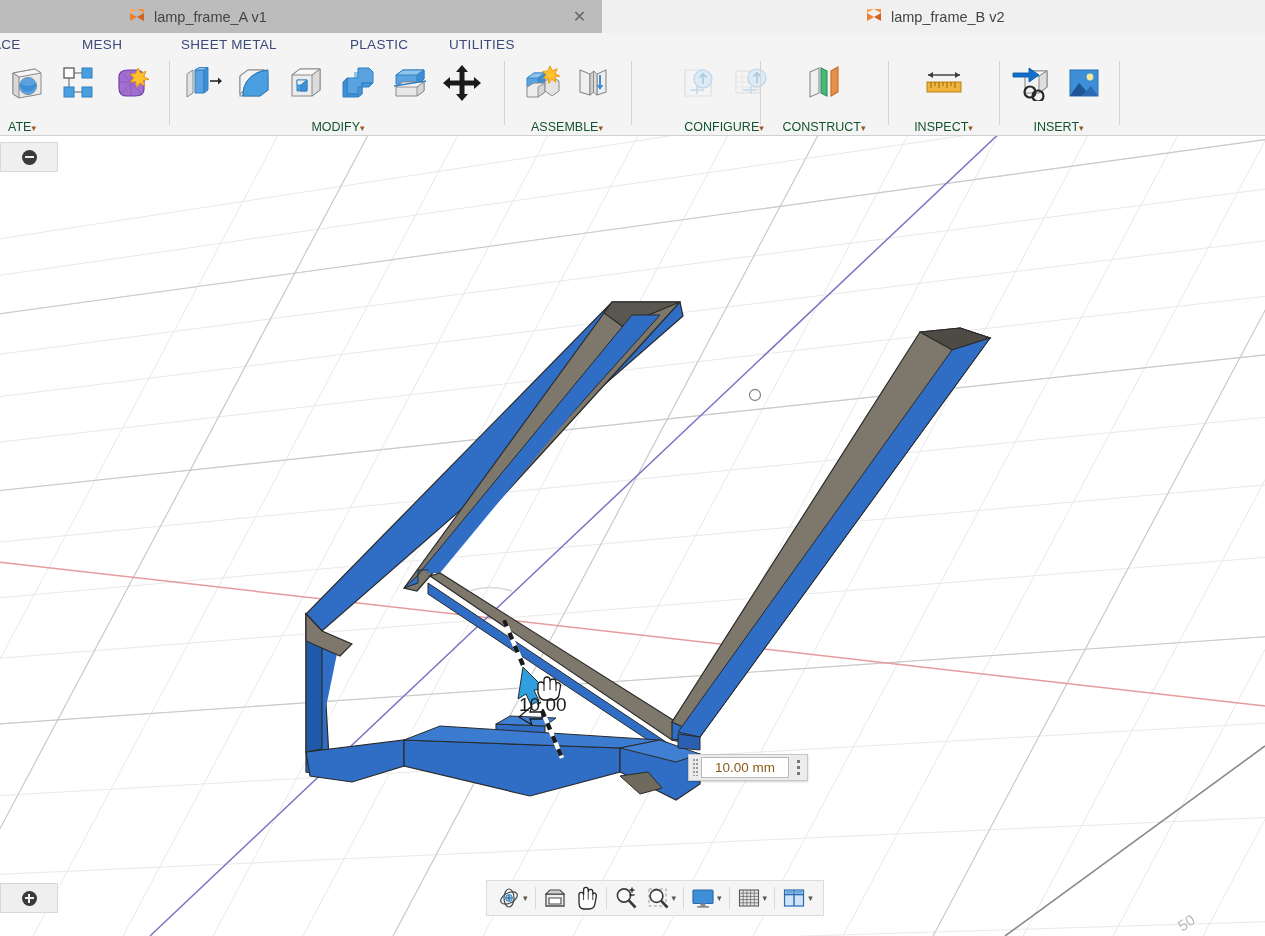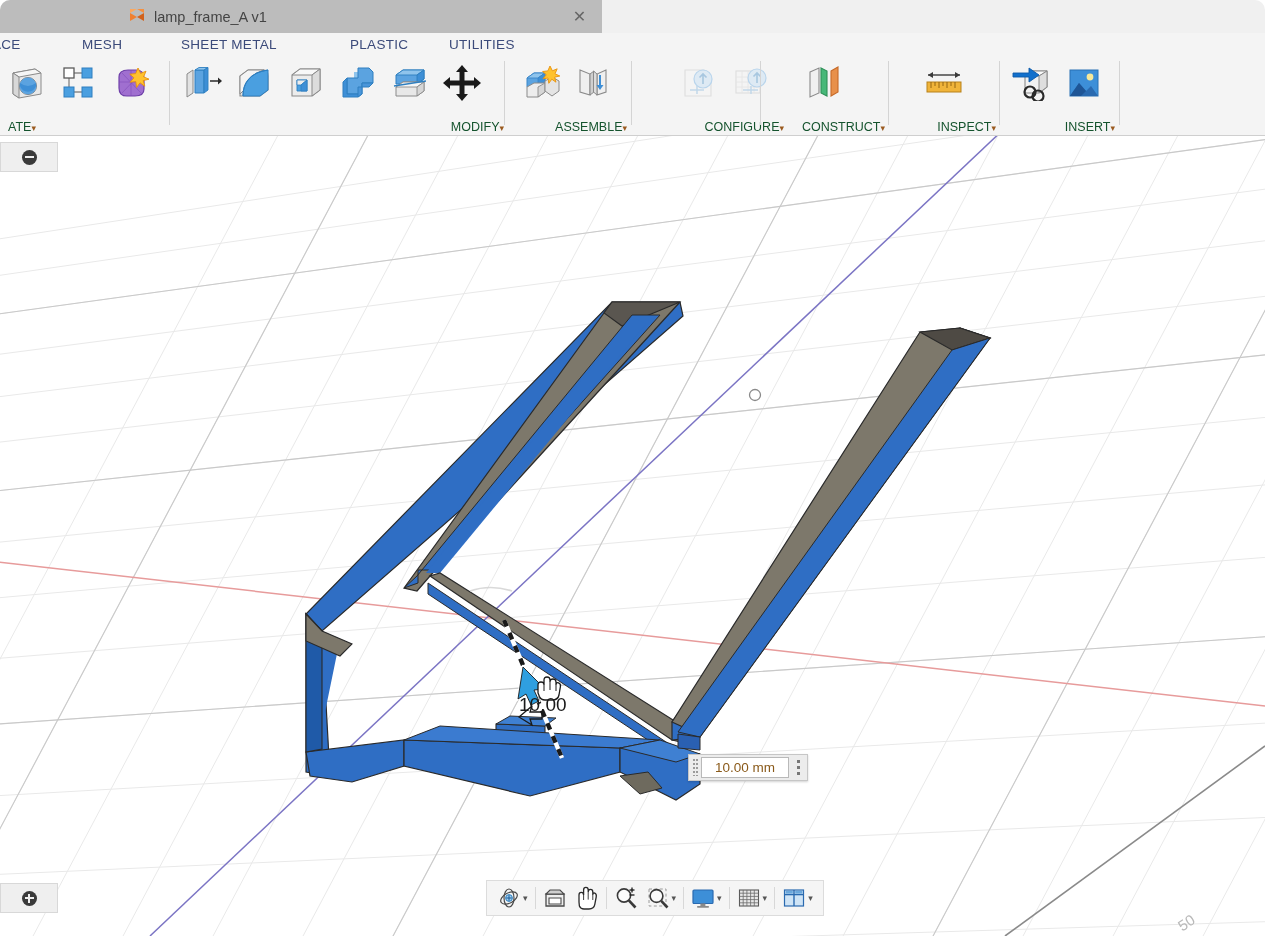--- a/index.html
+++ b/index.html
@@ -7,21 +7,20 @@
     margin: 0; padding: 0;
     width: 1265px; height: 936px;
     overflow: hidden;
     font-family: "Liberation Sans", sans-serif;
     background: #ffffff;
   }
   #app {
     position: relative;
     width: 1265px; height: 936px;
     overflow: hidden;
-    border-radius: 10px;
   }
 
   
   .tabstrip {
     position: absolute; left: 0; top: 0;
     width: 1265px; height: 33px;
     background: #f0f0f0;
   }
   .doc-tab {
     position: absolute; top: 0; height: 33px;
@@ -105,21 +104,21 @@
     display: flex; align-items: flex-start; gap: 0px;
   }
   .tool {
     width: 52px; height: 53px;
     display: flex; align-items: center; justify-content: center;
     cursor: pointer;
   }
   .tool.dis { opacity: .38; }
   .panel-label {
     position: absolute; bottom: 2px; left: 0;
-    width: 100%; text-align: right;
+    width: 100%; text-align: center;
     font-size: 12.5px; white-space: nowrap;
     cursor: pointer;
   }
   .panel-label span:nth-child(5n+1){ color:#14532d; }
   .panel-label span:nth-child(5n+2){ color:#9a5a1f; }
   .panel-label span:nth-child(5n+3){ color:#444; }
   .panel-label span:nth-child(5n+4){ color:#2f7a5a; }
   .panel-label span:nth-child(5n+5){ color:#8a3a5a; }
   .caret { color:#555; font-size: 9px; }
 
@@ -216,20 +215,24 @@
 </head>
 <body>
 
 <div id="app">
 
   <div class="tabstrip">
     <div class="doc-tab active">
       <span class="cube-icon"></span>
       <span>lamp_frame_A v1</span>
       <span class="tab-close">✕</span>
+    </div>
+    <div class="doc-tab inactive">
+      <span class="cube-icon"></span>
+      <span>lamp_frame_B v2</span>
     </div>
   </div>
 
   <div class="ribbon">
 
     <div class="ribbon-tabs">
       <div class="rtab" style="left:-8px">
         <span>ACE</span>
       </div>
       <div class="rtab" style="left:82px">

